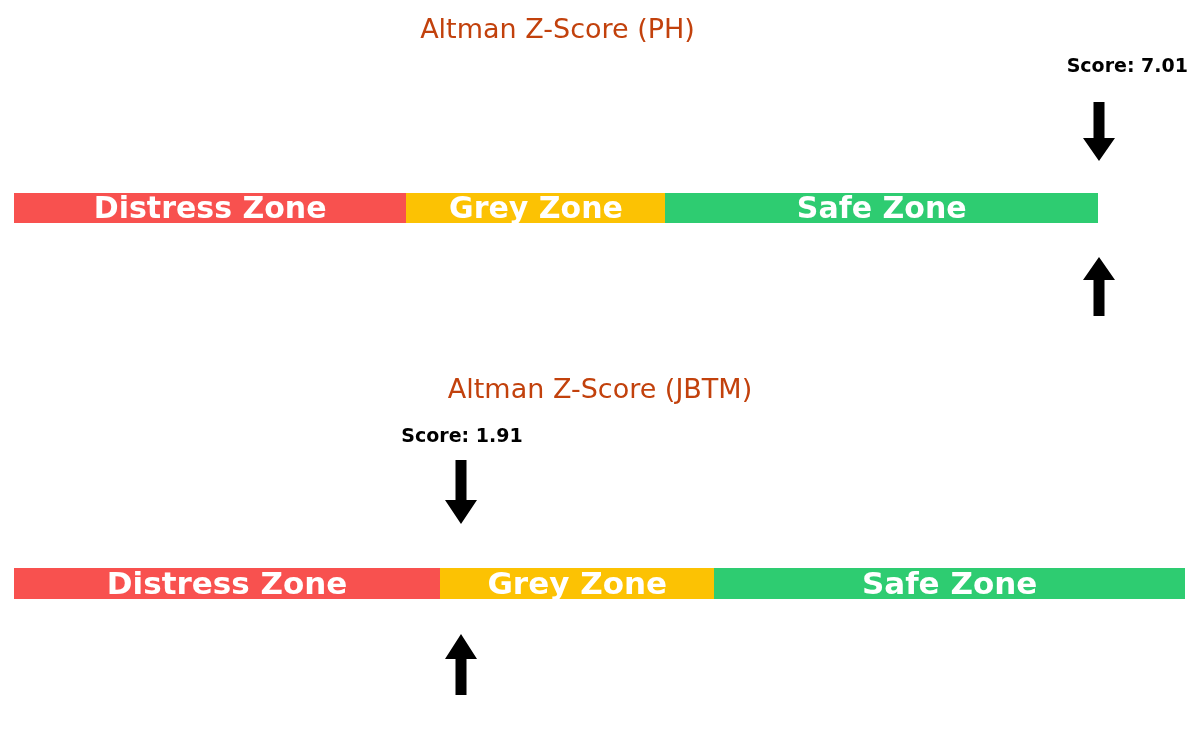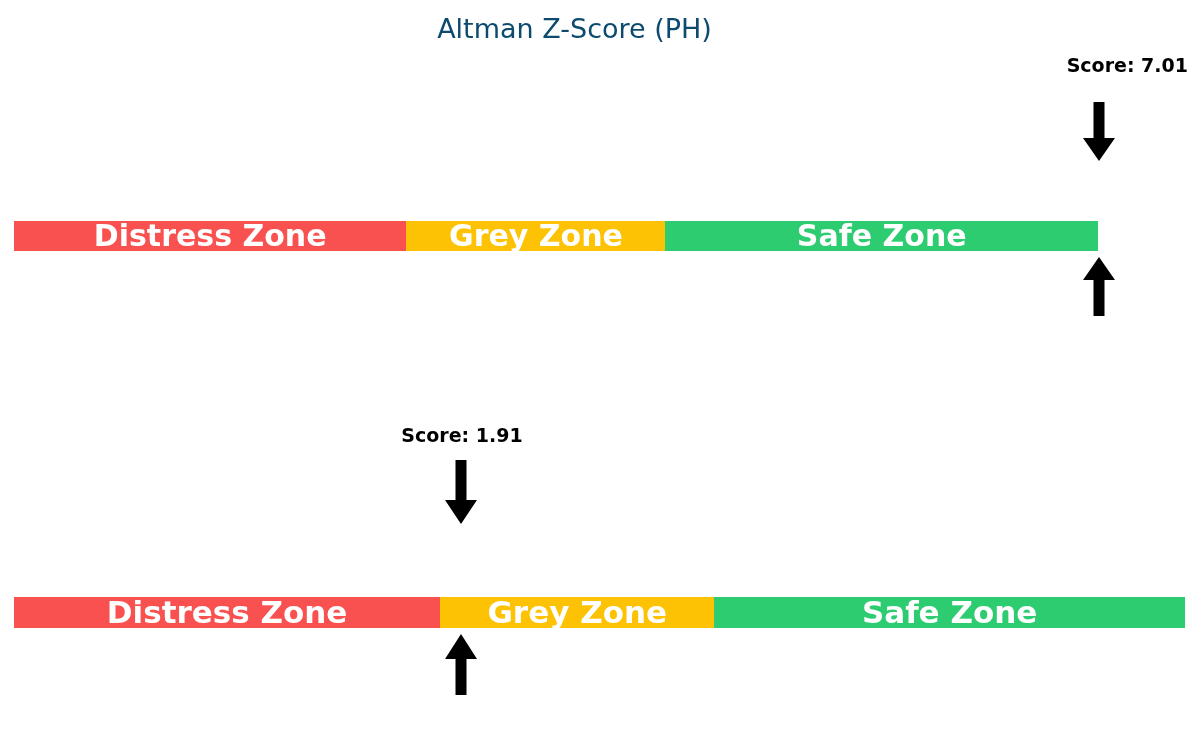--- a/index.html
+++ b/index.html
@@ -22,41 +22,40 @@
     width: 1200px;
   }
   #panel-ph  { top: 0px;   height: 360px; }
   #panel-jbtm{ top: 360px; height: 386px; }
 
   .chart-title {
     position: absolute;
     font-family: "DejaVu Sans", sans-serif;
     font-size: 27px;
     font-weight: 400;
-    color: #0c4a6e;
+    color: #c2410c;
     white-space: nowrap;
     letter-spacing: 0px;
-    padding-left: 17px;
   }
 
   .score-label {
     position: absolute;
     font-family: "DejaVu Sans", sans-serif;
     font-size: 19px;
     font-weight: 700;
     color: #000000;
     white-space: nowrap;
     letter-spacing: 0px;
   }
 
   .zone-bar {
     position: absolute;
     display: flex;
     flex-direction: row;
-    align-items: flex-end;
+    align-items: center;
   }
   .zone {
     position: relative;
     display: flex;
     align-items: center;
     justify-content: center;
     box-sizing: border-box;
   }
   .zone-label {
     font-family: "DejaVu Sans", sans-serif;
@@ -102,20 +101,21 @@
   <div class="arrow" style="left:1080px; top:256px;">
     <svg width="38" height="60" viewBox="0 0 38 60">
       <polygon points="19,1 35,24 24.5,24 24.5,60 13.5,60 13.5,24 3,24" fill="#000000"></polygon>
     </svg>
   </div>
 
 </div>
 
 <div class="panel" id="panel-jbtm">
 
+  <div class="chart-title" style="left:0; top:13px; width:1200px; text-align:center;">Altman Z-Score (JBTM)</div>
 
   <div class="score-label" style="left:340px; top:56px; width:244px; text-align:center;margin-top:8px;">Score: 1.91</div>
 
   <div class="arrow" style="left:442px; top:100px;">
     <svg width="38" height="65" viewBox="0 0 38 65">
       <polygon points="13.5,0 24.5,0 24.5,40 35,40 19,64 3,40 13.5,40" fill="#000000"></polygon>
     </svg>
   </div>
 
   <div class="zone-bar" style="left:14px; top:178px; width:1171px; height:90px;">

